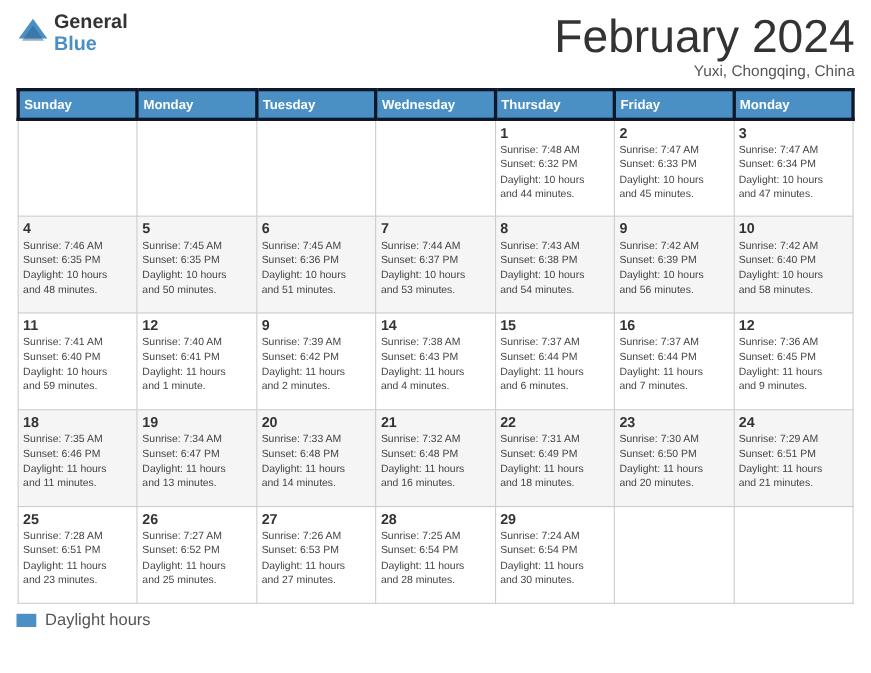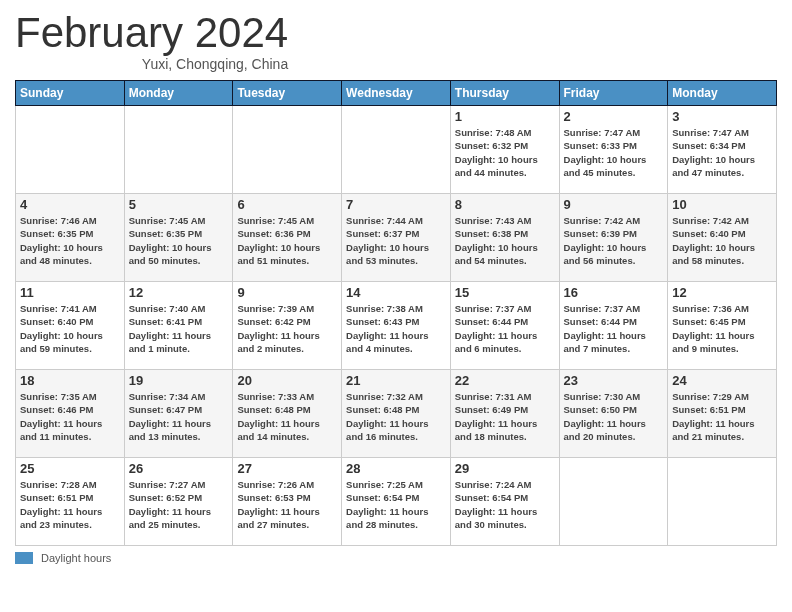--- a/index.html
+++ b/index.html
@@ -53,21 +53,21 @@
       border-collapse: collapse;
       table-layout: fixed;
     }
     .calendar th {
       background: #4a90c4;
       color: white;
       font-size: 12px;
       font-weight: bold;
       padding: 5px 4px;
       text-align: left;
-      border: 1px solid #0f172a;
+      border: 3px solid #0f172a;
     }
     .calendar td {
       border: 1px solid #ccc;
       vertical-align: top;
       padding: 3px 4px;
       height: 88px;
       font-size: 10px;
       color: #333;
       background: #fff;
     }
@@ -77,31 +77,40 @@
     .day-number {
       font-size: 13px;
       font-weight: bold;
       color: #333;
       margin-bottom: 2px;
     }
     .day-info {
       font-size: 9.5px;
       line-height: 1.4;
       color: #444;
-      font-weight: bold;
     }
     .empty-cell {
       background: #fff !important;
     }
   </style>
 </head>
 <body>
 
 <div class="page">
   <div class="header">
+    <div class="logo">
+      <svg class="logo-icon" viewBox="0 0 30 30" xmlns="http://www.w3.org/2000/svg">
+        <polygon points="15,2 28,20 2,20" fill="#4a90c4"></polygon>
+        <polygon points="15,8 25,22 5,22" fill="#2a6090" opacity="0.5"></polygon>
+      </svg>
+      <div class="logo-text">
+        <span style="font-size:18px;font-weight:bold;color:#333;line-height:1.1;">General</span>
+        <span style="font-size:18px;font-weight:bold;color:#4a90c4;line-height:1.1;">Blue</span>
+      </div>
+    </div>
     <div class="title-block">
       <div class="month-title">February 2024</div>
       <div class="location">Yuxi, Chongqing, China</div>
     </div>
   </div>
 
   <table class="calendar">
     <thead>
       <tr>
       <th>Sunday</th>
@@ -244,15 +253,15 @@
             <div class="day-info">Sunrise: 7:24 AM<br>Sunset: 6:54 PM<br>Daylight: 11 hours<br>and 30 minutes.</div>
           </td>
           <td class="empty-cell"></td>
           <td class="empty-cell"></td>
         </tr>
       </tbody>
   </table>
 
   <div style="margin-top:6px; display:flex; align-items:center; gap:8px;">
     <div style="width:18px;height:12px;background:#4a90c4;"></div>
-    <span style="font-size:11px;color:#555;">Daylight hours</span>
+    <span style="font-size:15px;color:#555;">Daylight hours</span>
   </div>
 </div>
 
 </body></html>

